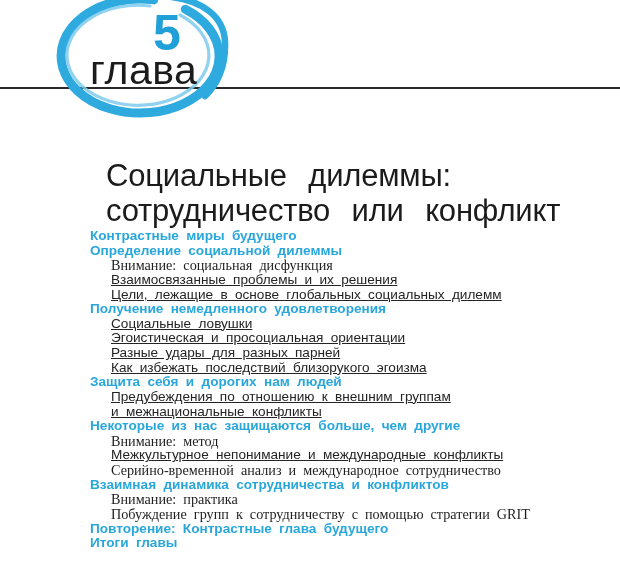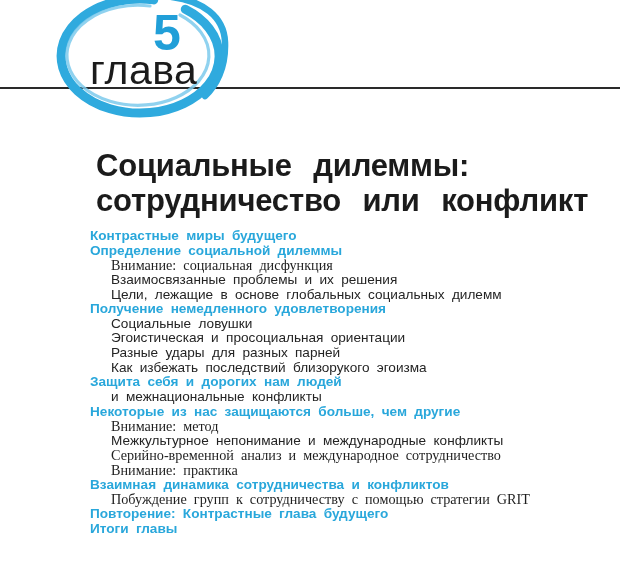--- a/index.html
+++ b/index.html
@@ -30,39 +30,39 @@
     z-index: 3;
   }
   .chapter-label {
     position: absolute; left: 90px; top: 50px;
     font-size: 41px; line-height: 1; letter-spacing: .5px;
     color: var(--text-color, #1b1b1b);
     z-index: 3;
   }
 
   .title {
-    position: absolute; left: 92px; top: 144px; margin: 4px;
-    font-size: 31px; font-weight: bold; line-height: 35px;
+    position: absolute; left: 92px; top: 144px; margin: 14px;
+    font-size: 31px; font-weight: normal; line-height: 35px;
     letter-spacing: -0.2px; word-spacing: 0.42em;
     color: var(--text-color, #1b1b1b);
     white-space: nowrap; z-index: 3;
   }
   .title-line { display: block; }
 
   .toc {
     position: absolute; left: 90px; top: 229px;
     font-size: 13.6px; line-height: 14.62px;
     word-spacing: 0.26em; white-space: nowrap;
     color: #242424; z-index: 3;
   }
   .toc-item.style-heading {
     color: var(--accent-blue, #29a7db);
     font-weight: bold;
   }
-  .toc-item.style-sub { padding-left: 21px; }
+  .toc-item.style-sub { padding-left: 21px; text-decoration: underline; }
   .toc-item.style-italic {
     padding-left: 21px;
     font-family: "Liberation Serif", serif;
     font-size: 14.2px;
     color: #1e1e1e;
   }
 </style>
 </head>
 <body>
 
@@ -89,25 +89,26 @@
       <div class="toc-item style-heading">Определение социальной дилеммы</div>
       <div class="toc-item style-italic">Внимание: социальная дисфункция</div>
       <div class="toc-item style-sub">Взаимосвязанные проблемы и их решения</div>
       <div class="toc-item style-sub">Цели, лежащие в основе глобальных социальных дилемм</div>
       <div class="toc-item style-heading">Получение немедленного удовлетворения</div>
       <div class="toc-item style-sub">Социальные ловушки</div>
       <div class="toc-item style-sub">Эгоистическая и просоциальная ориентации</div>
       <div class="toc-item style-sub">Разные удары для разных парней</div>
       <div class="toc-item style-sub">Как избежать последствий близорукого эгоизма</div>
       <div class="toc-item style-heading">Защита себя и дорогих нам людей</div>
+      <div class="toc-item style-sub">Предубеждения по отношению к внешним группам</div>
       <div class="toc-item style-sub">и межнациональные конфликты</div>
       <div class="toc-item style-heading">Некоторые из нас защищаются больше, чем другие</div>
       <div class="toc-item style-italic">Внимание: метод</div>
       <div class="toc-item style-sub">Межкультурное непонимание и международные конфликты</div>
       <div class="toc-item style-italic">Серийно-временной анализ и международное сотрудничество</div>
+      <div class="toc-item style-heading">Взаимная динамика сотрудничества и конфликтов</div>
       <div class="toc-item style-italic">Внимание: практика</div>
-      <div class="toc-item style-heading">Взаимная динамика сотрудничества и конфликтов</div>
       <div class="toc-item style-italic">Побуждение групп к сотрудничеству с помощью стратегии GRIT</div>
       <div class="toc-item style-heading">Повторение: Контрастные глава будущего</div>
       <div class="toc-item style-heading">Итоги главы</div>
     </div>
 
 </div>
 
 </body></html>

